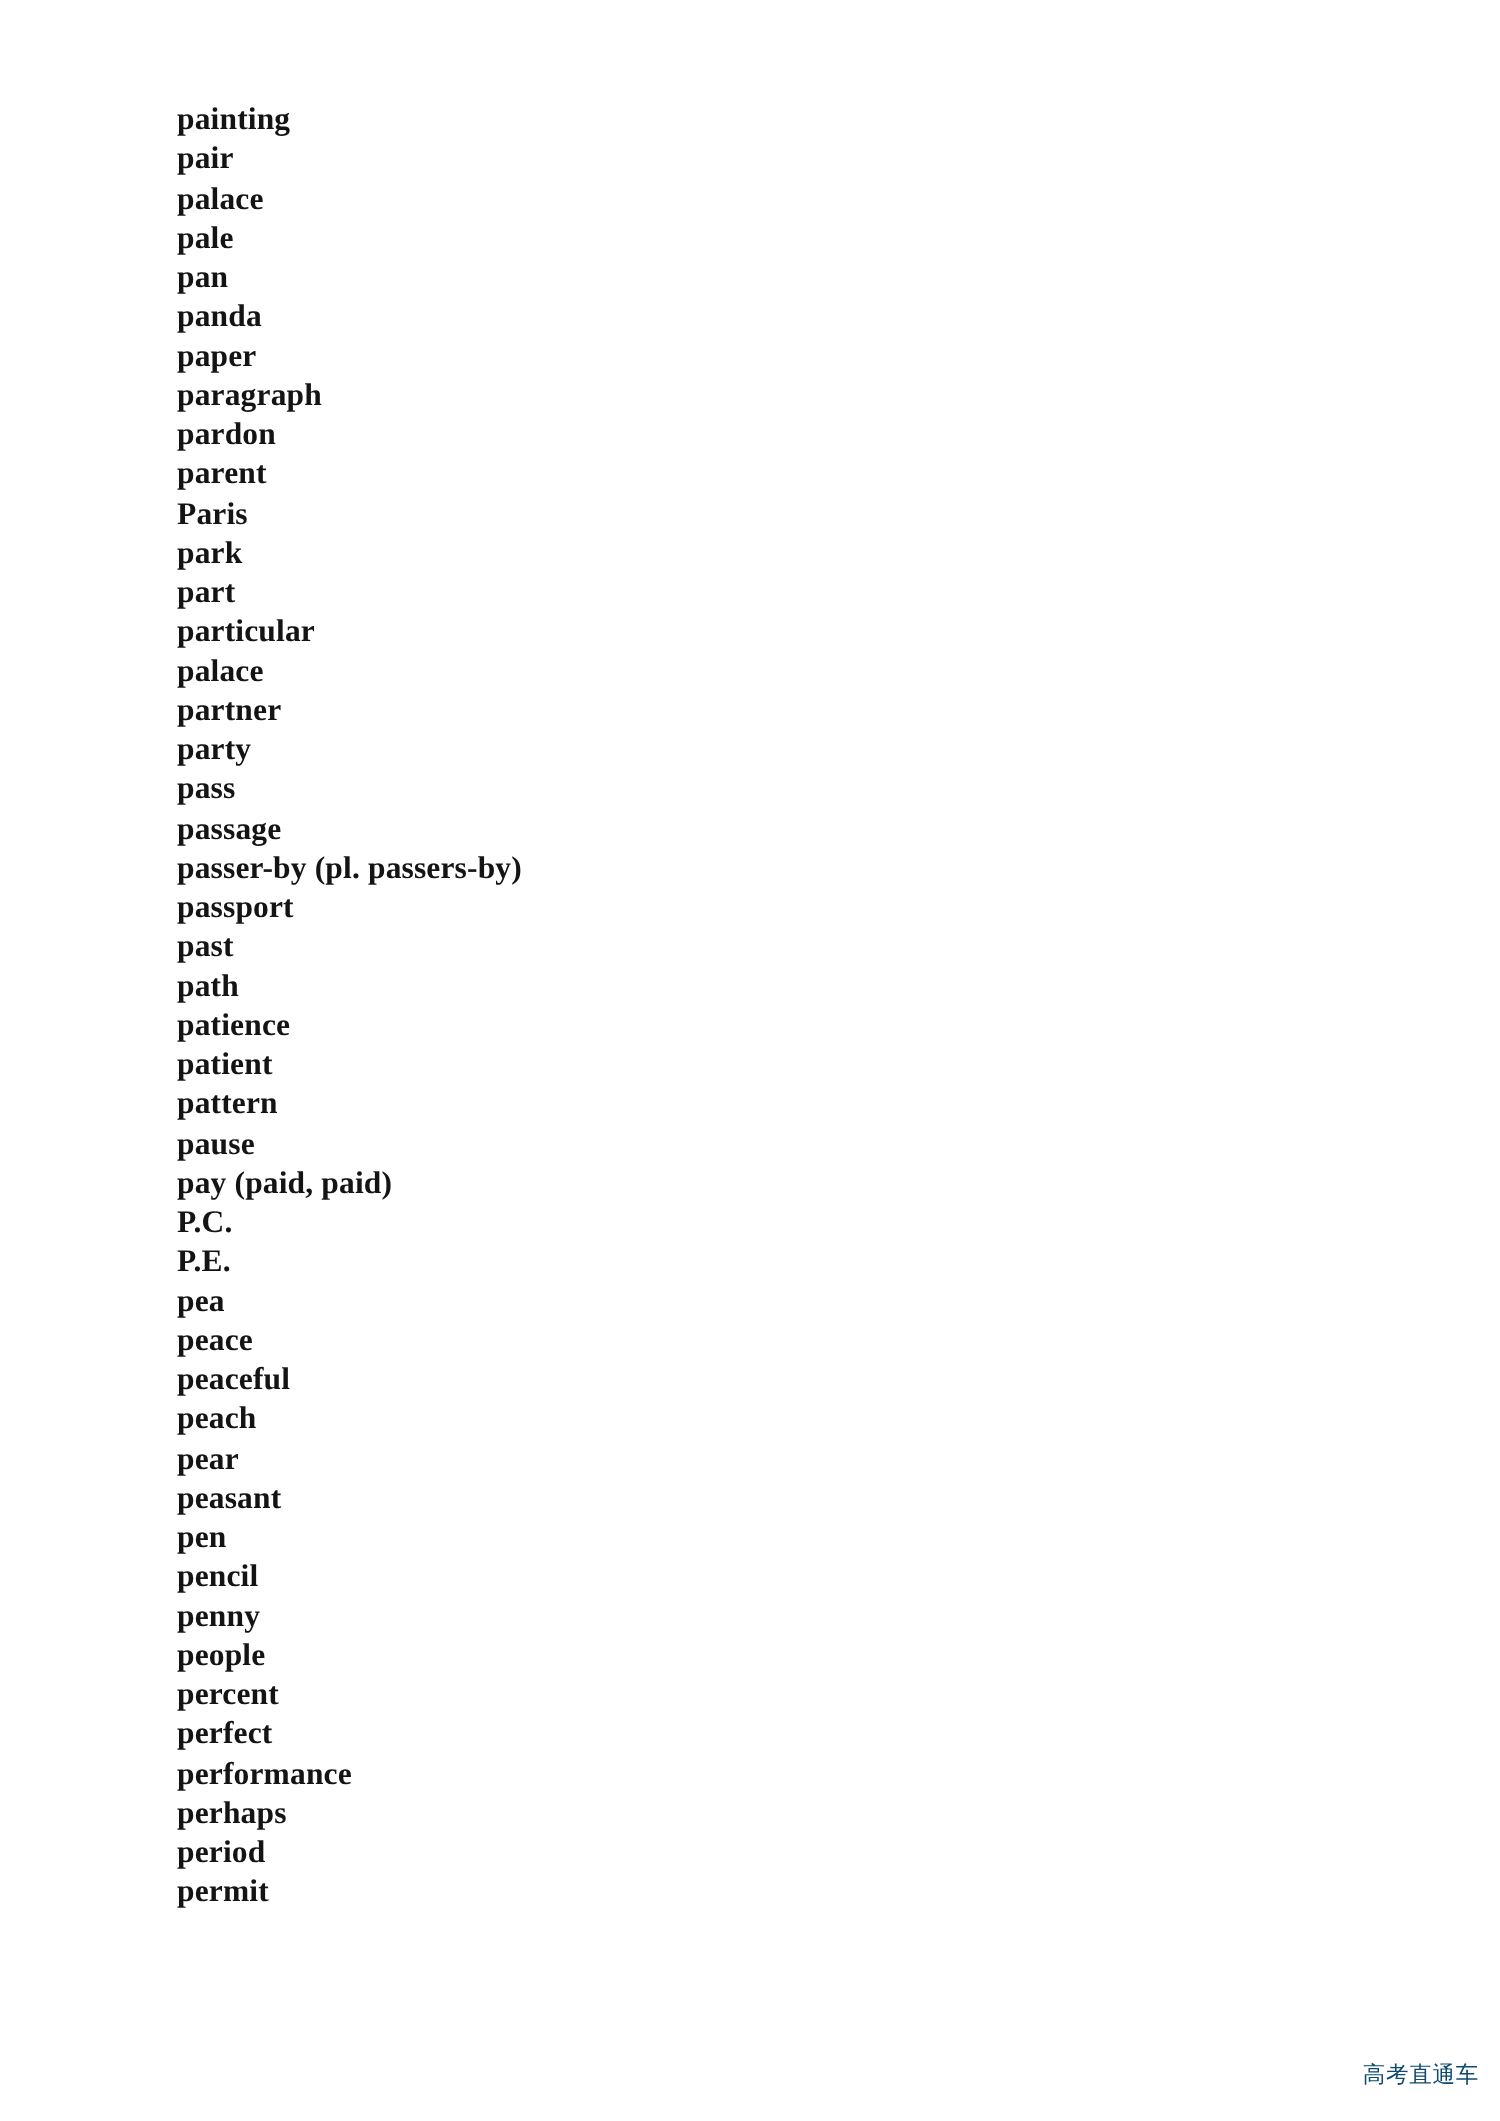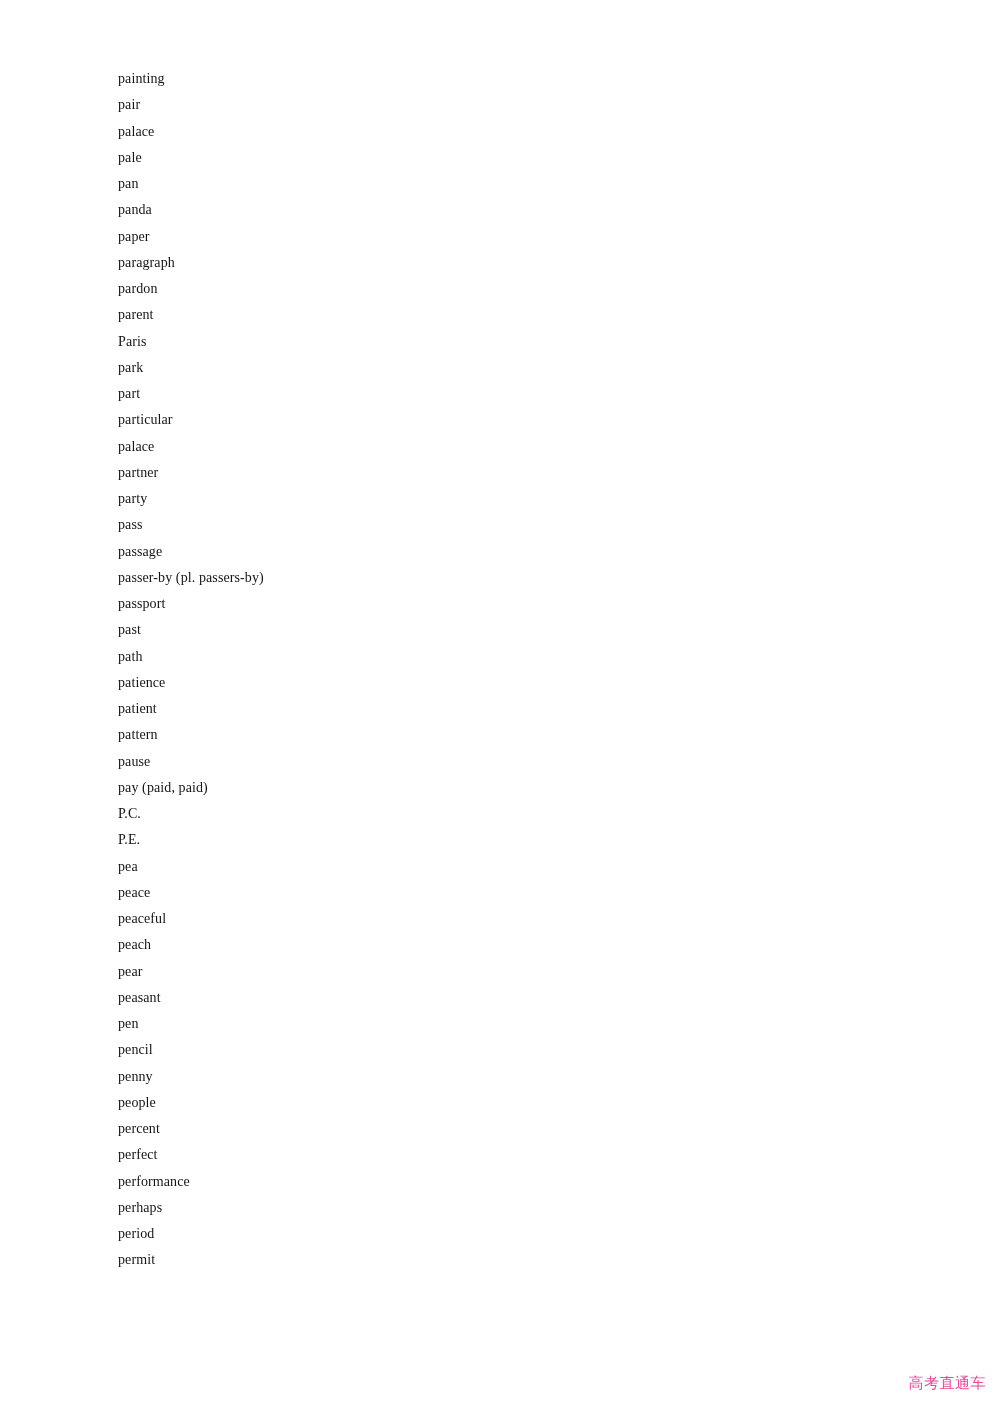--- a/index.html
+++ b/index.html
@@ -24,35 +24,35 @@
   .word-list {
     position: absolute;
     left: 118px;
     top: 66px;
     width: 760px;
     margin: 0;
     padding: 0;
     list-style: none;
   }
   .word-list li {
-    font-size: 14px;
+    font-size: 21px;
     line-height: 26.25px;
     letter-spacing: 0.1px;
     color: #141414;
     white-space: nowrap;
-    font-weight: 400;
+    font-weight: 700;
   }
   .watermark {
     position: absolute;
     right: 14px;
     bottom: 22px;
     font-family: "DejaVu Sans", "Liberation Sans", sans-serif;
     font-size: 15px;
     line-height: 18px;
-    color: #ec4899;
+    color: #0c4a6e;
     letter-spacing: 0.5px;
     user-select: none;
   }
 </style>
 </head>
 <body>
 
 <div class="page">
 
   <ul class="word-list">

